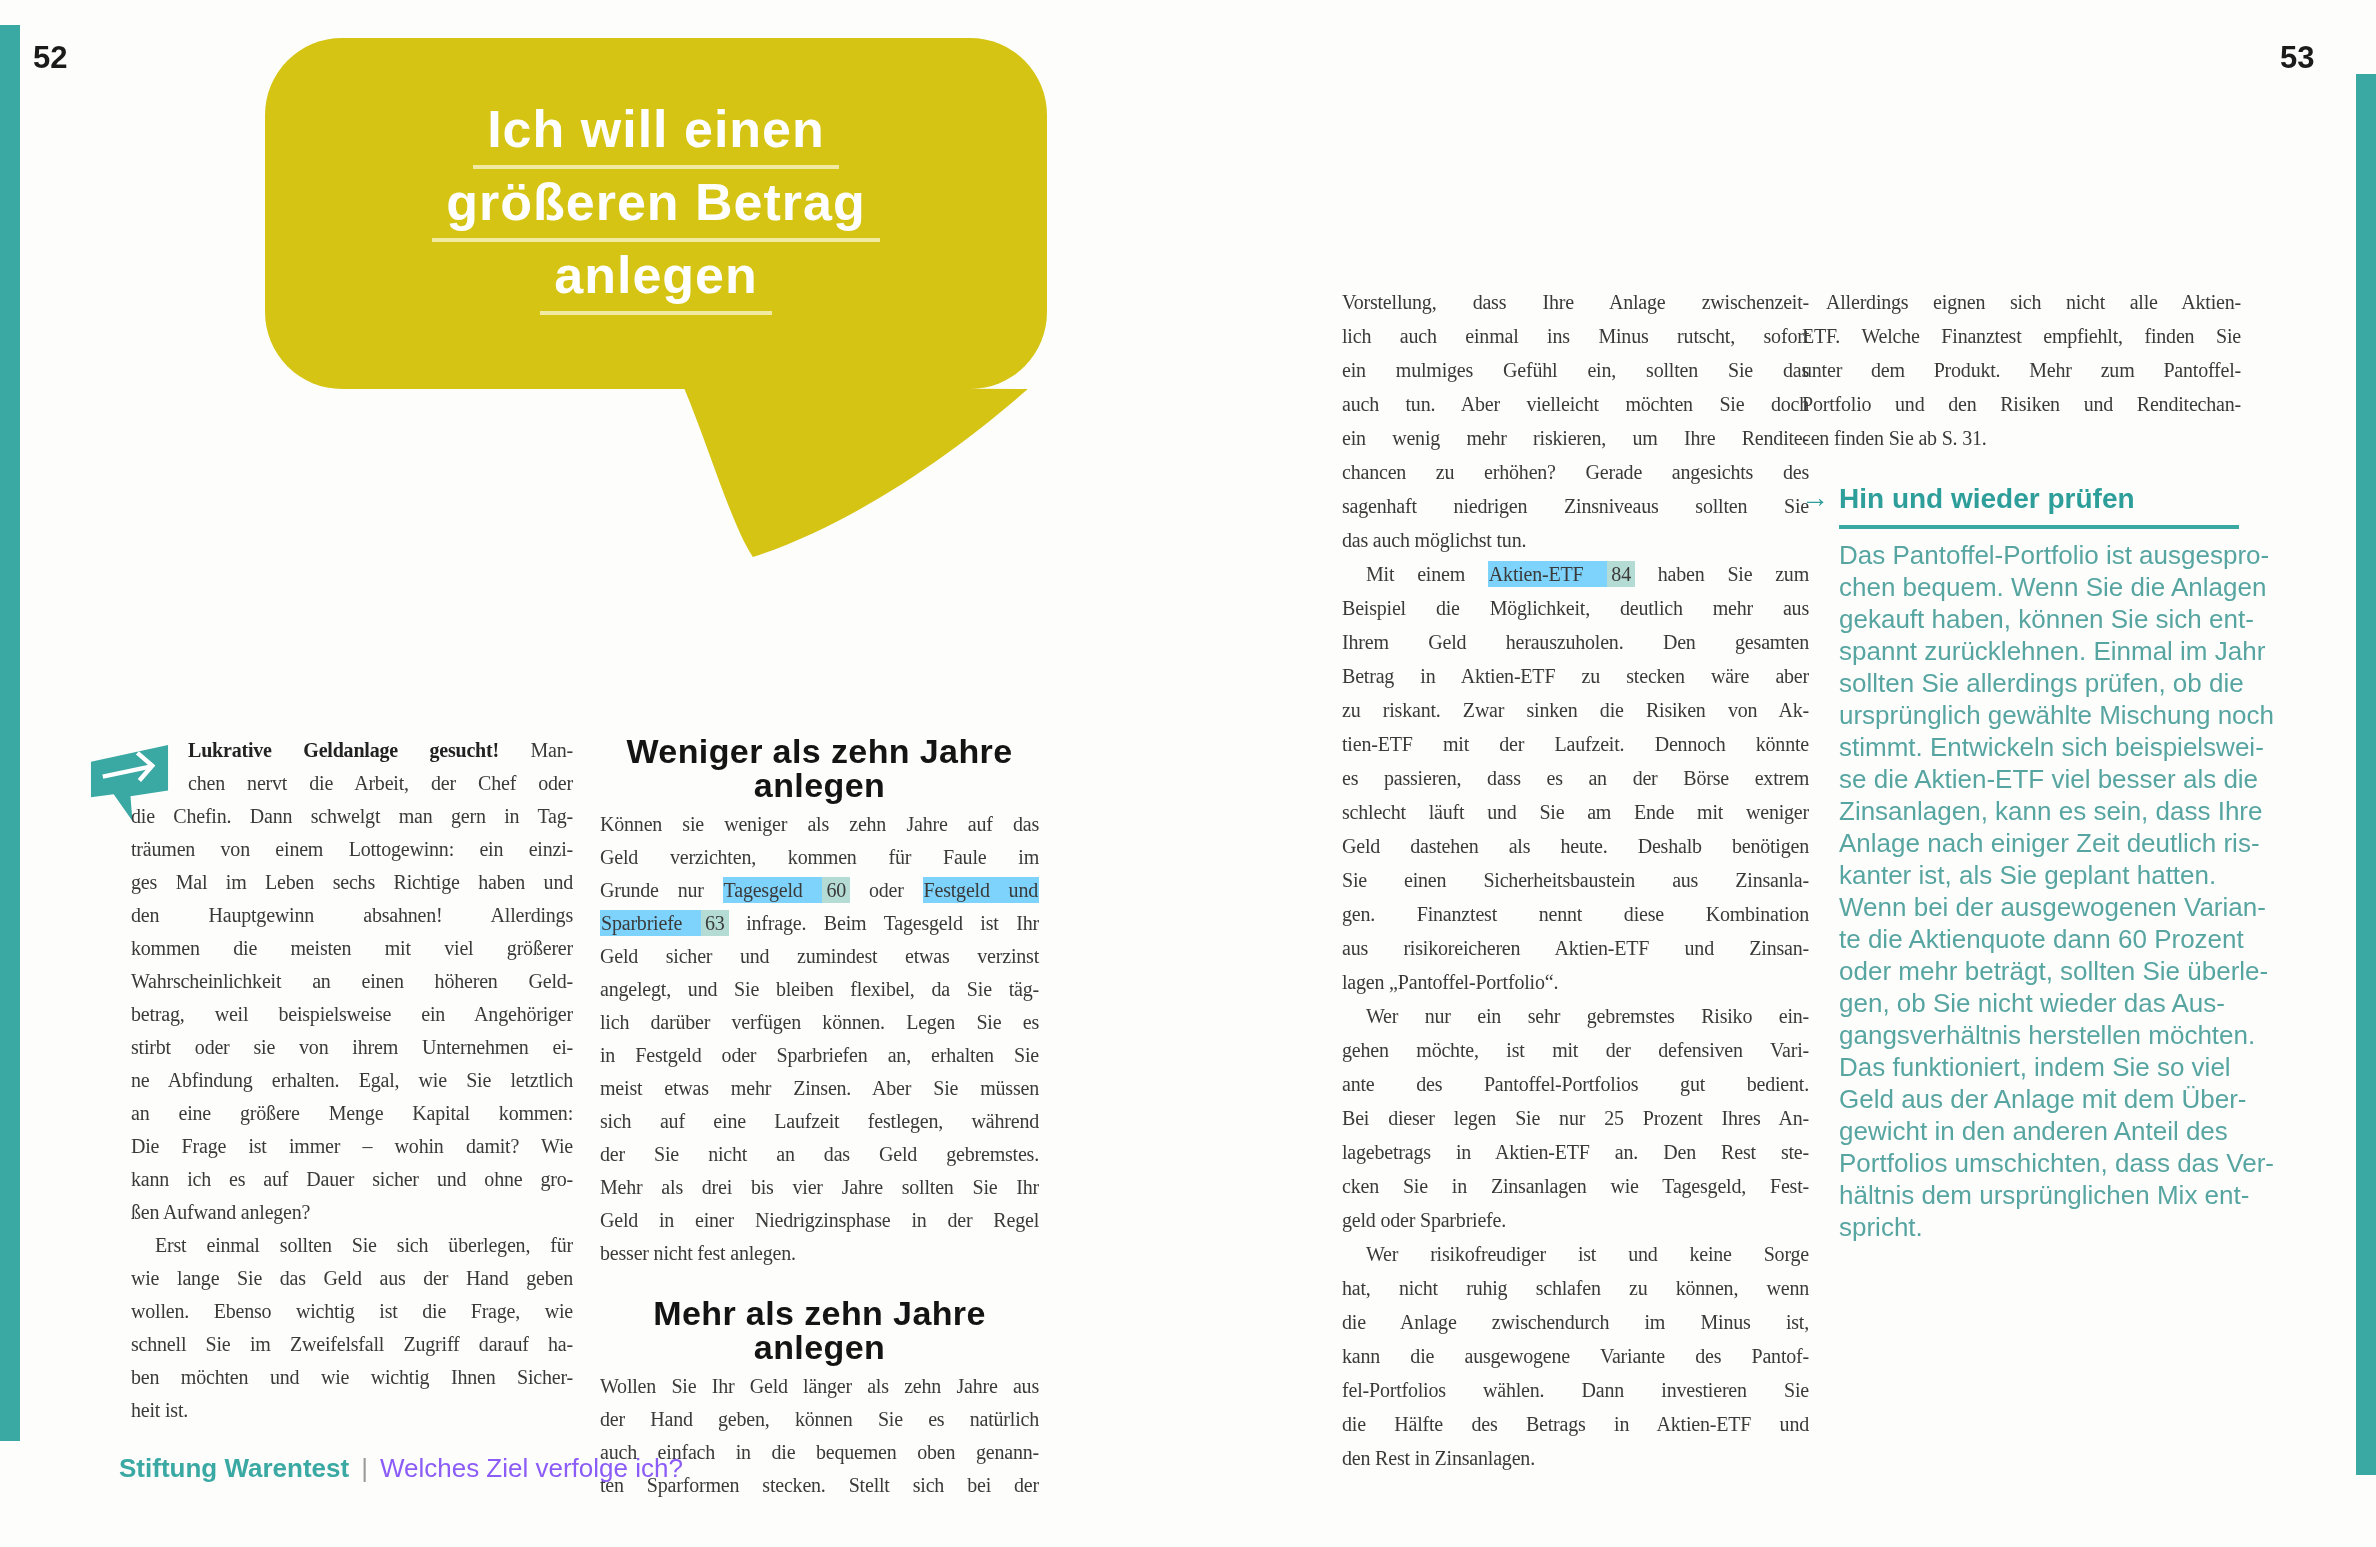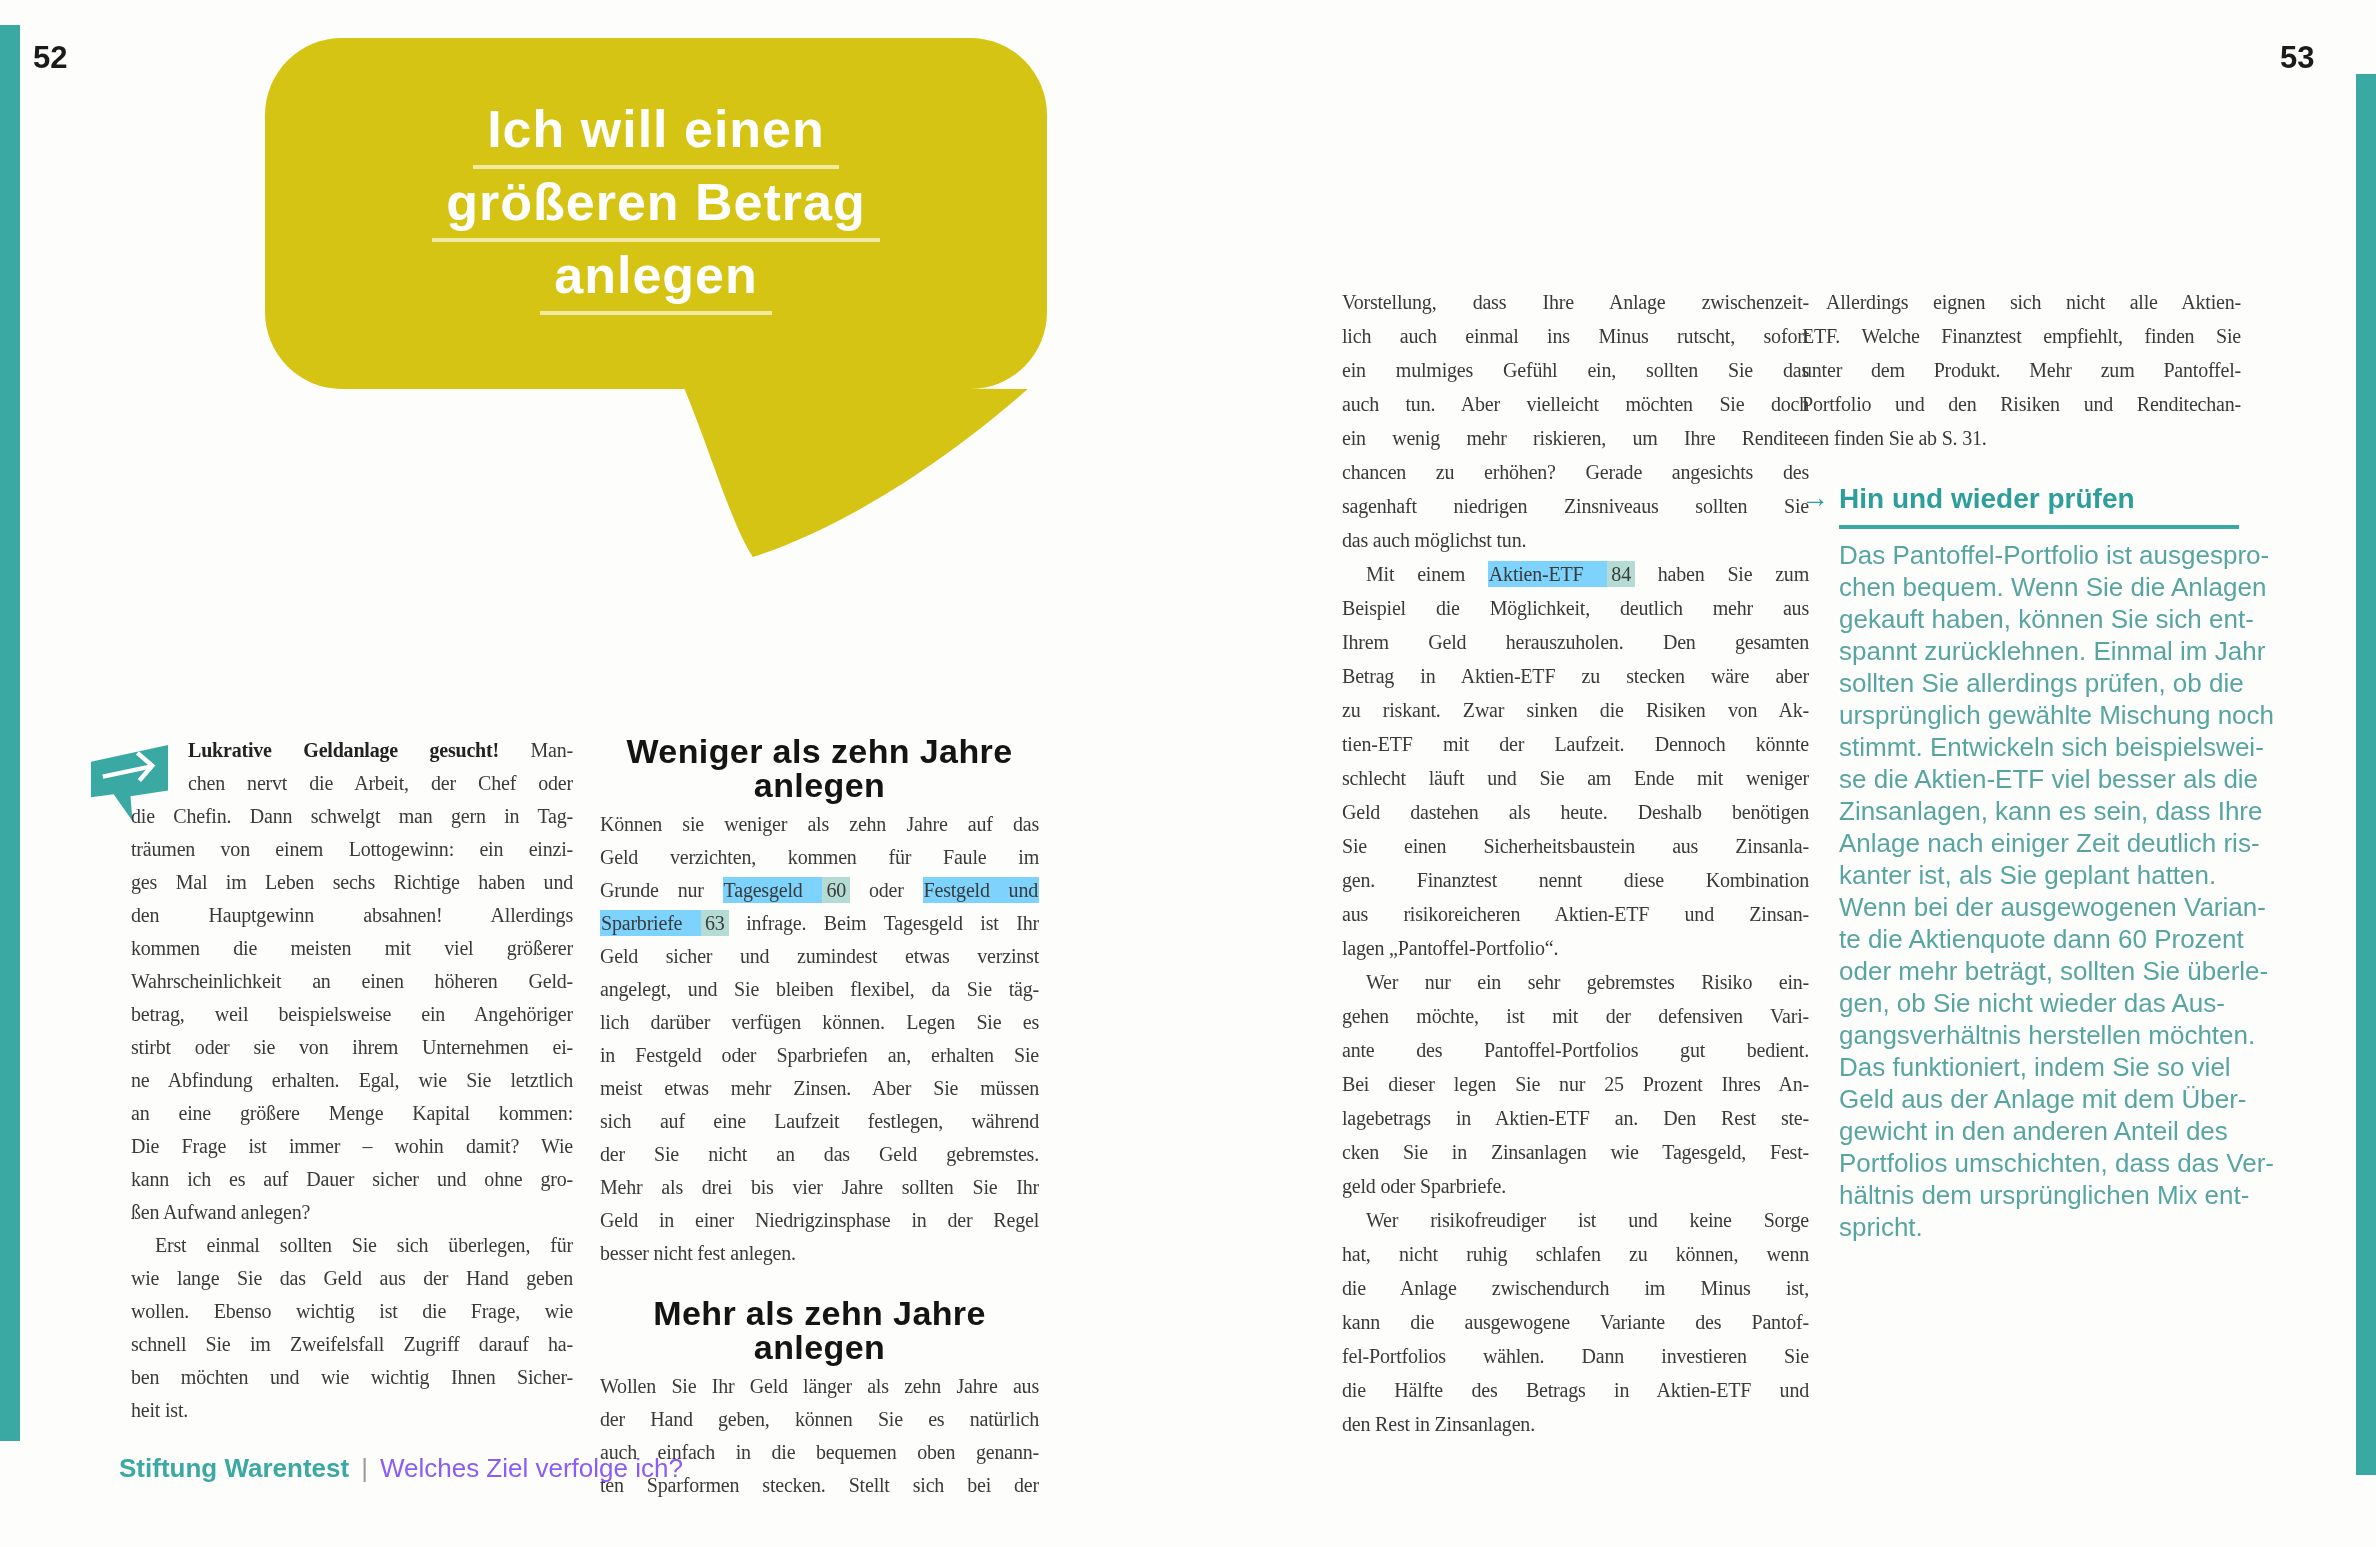--- a/index.html
+++ b/index.html
@@ -150,20 +150,21 @@
       <div class="tline"><span>ein wenig mehr riskieren, um Ihre Rendite-</span></div>
       <div class="tline"><span>chancen zu erhöhen? Gerade angesichts des</span></div>
       <div class="tline"><span>sagenhaft niedrigen Zinsniveaus sollten Sie</span></div>
       <div class="tline pend"><span>das auch möglichst tun.</span></div>
       <div class="tline indent"><span>Mit einem </span><span class="hl">Aktien-ETF </span><span class="hln">84</span><span> haben Sie zum</span></div>
       <div class="tline"><span>Beispiel die Möglichkeit, deutlich mehr aus</span></div>
       <div class="tline"><span>Ihrem Geld herauszuholen. Den gesamten</span></div>
       <div class="tline"><span>Betrag in Aktien-ETF zu stecken wäre aber</span></div>
       <div class="tline"><span>zu riskant. Zwar sinken die Risiken von Ak-</span></div>
       <div class="tline"><span>tien-ETF mit der Laufzeit. Dennoch könnte</span></div>
+      <div class="tline"><span>es passieren, dass es an der Börse extrem</span></div>
       <div class="tline"><span>schlecht läuft und Sie am Ende mit weniger</span></div>
       <div class="tline"><span>Geld dastehen als heute. Deshalb benötigen</span></div>
       <div class="tline"><span>Sie einen Sicherheitsbaustein aus Zinsanla-</span></div>
       <div class="tline"><span>gen. Finanztest nennt diese Kombination</span></div>
       <div class="tline"><span>aus risikoreicheren Aktien-ETF und Zinsan-</span></div>
       <div class="tline pend"><span>lagen „Pantoffel-Portfolio“.</span></div>
       <div class="tline indent"><span>Wer nur ein sehr gebremstes Risiko ein-</span></div>
       <div class="tline"><span>gehen möchte, ist mit der defensiven Vari-</span></div>
       <div class="tline"><span>ante des Pantoffel-Portfolios gut bedient.</span></div>
       <div class="tline"><span>Bei dieser legen Sie nur 25 Prozent Ihres An-</span></div>

